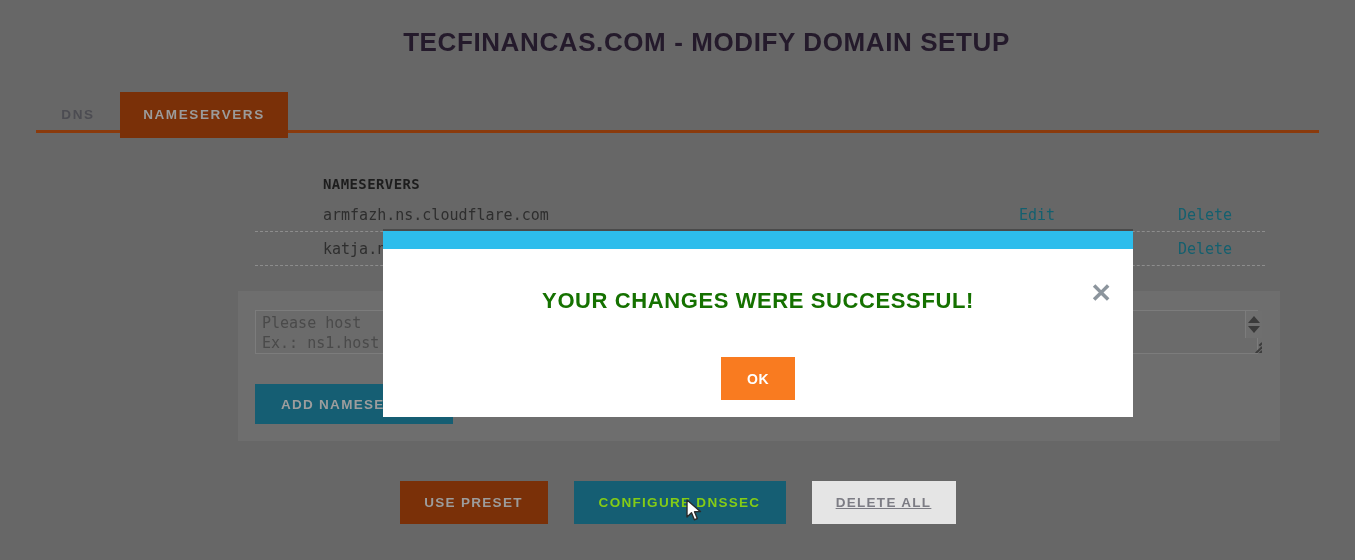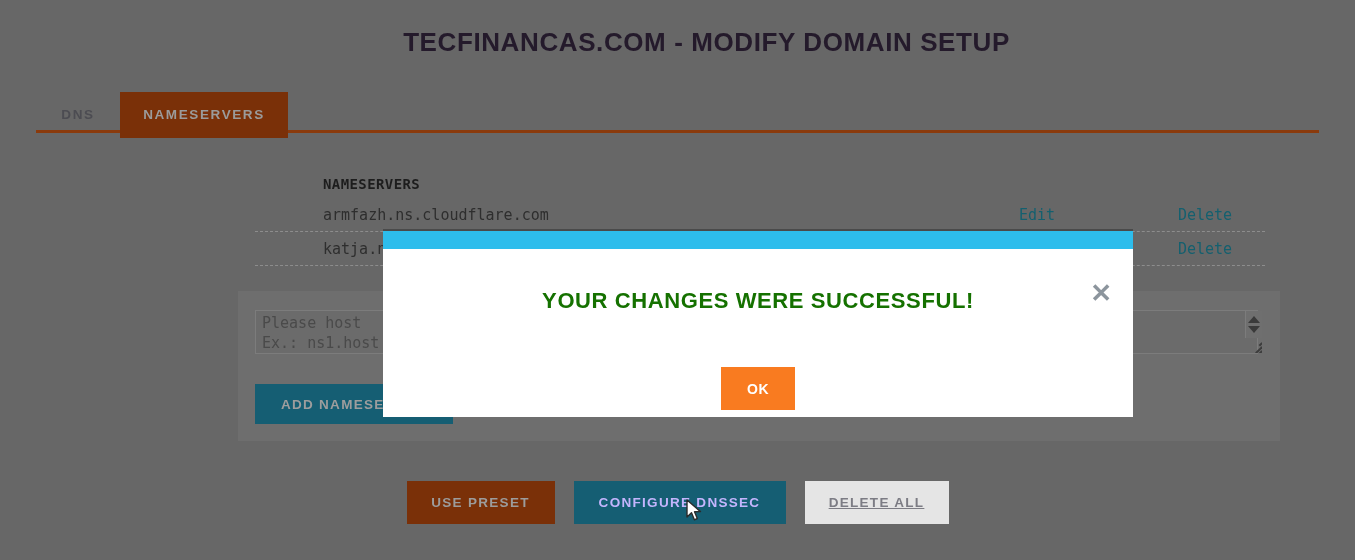--- a/index.html
+++ b/index.html
@@ -184,34 +184,34 @@
   }
 
   
   .bottom-bar {
     position: absolute;
     top: 481px;
     left: 0;
     width: 1355px;
     display: flex;
     justify-content: center;
-    gap: 19px;
+    gap: 26px;
   }
   .btn {
     height: 43px;
     border: none;
     font-family: "Liberation Sans", sans-serif;
     font-size: 13.5px;
     font-weight: bold;
     letter-spacing: 1.3px;
     text-transform: uppercase;
     cursor: pointer;
   }
   .btn-preset { width: 148px; background: #7a3008; color: #9c9c9c; }
-  .btn-dnssec { width: 212px; background: #155e73; color: #c4b5fd; }
+  .btn-dnssec { width: 212px; background: #155e73; color: #84cc16; }
   .btn-deleteall { width: 144px; background: #e5e5e5; color: #7c7c84; text-decoration: underline; }
 
   
   .modal {
     position: absolute;
     top: 229px;
     left: 383px;
     width: 750px;
     height: 188px;
     background: #ffffff;
@@ -237,21 +237,21 @@
     margin-top: 39px;
     text-align: center;
     font-size: 22px;
     font-weight: bold;
     letter-spacing: 0.6px;
     color: #157100;
     text-transform: uppercase;
   }
   .modal-ok {
     position: absolute;
-    top: 136px;
+    top: 126px;
     left: 50%;
     transform: translateX(-50%);
     width: 74px;
     height: 43px;
     background: #f97b20;
     color: #ffffff;
     border: none;
     font-family: "Liberation Sans", sans-serif;
     font-size: 14px;
     font-weight: bold;

